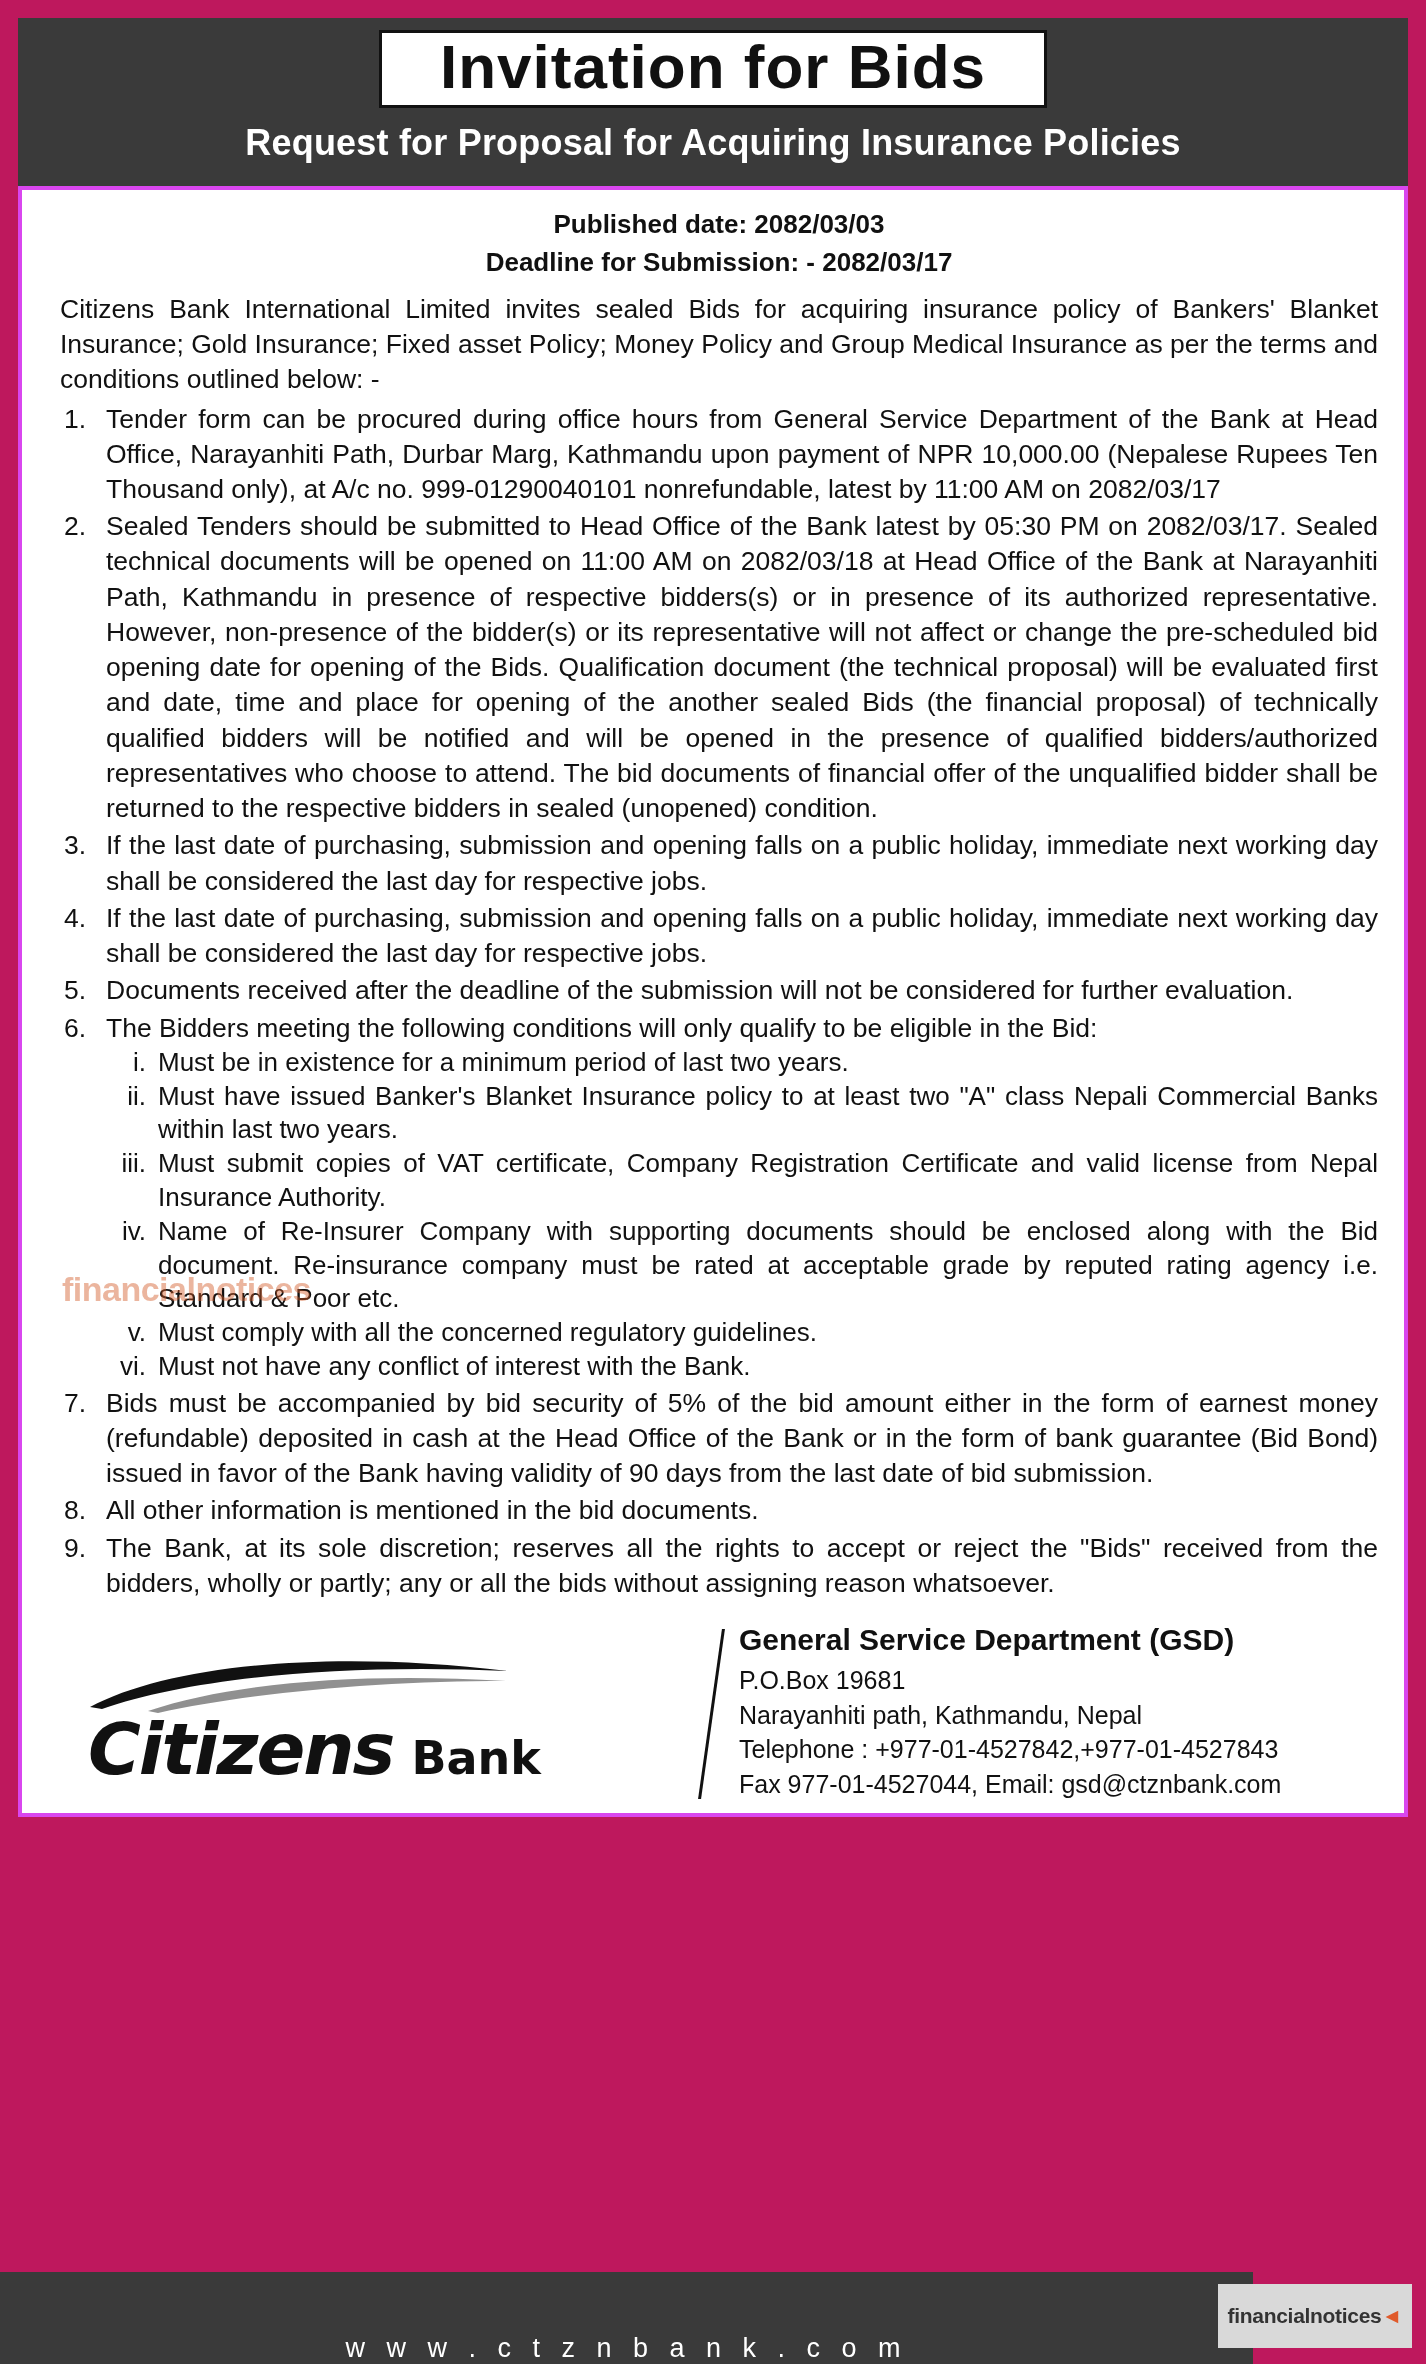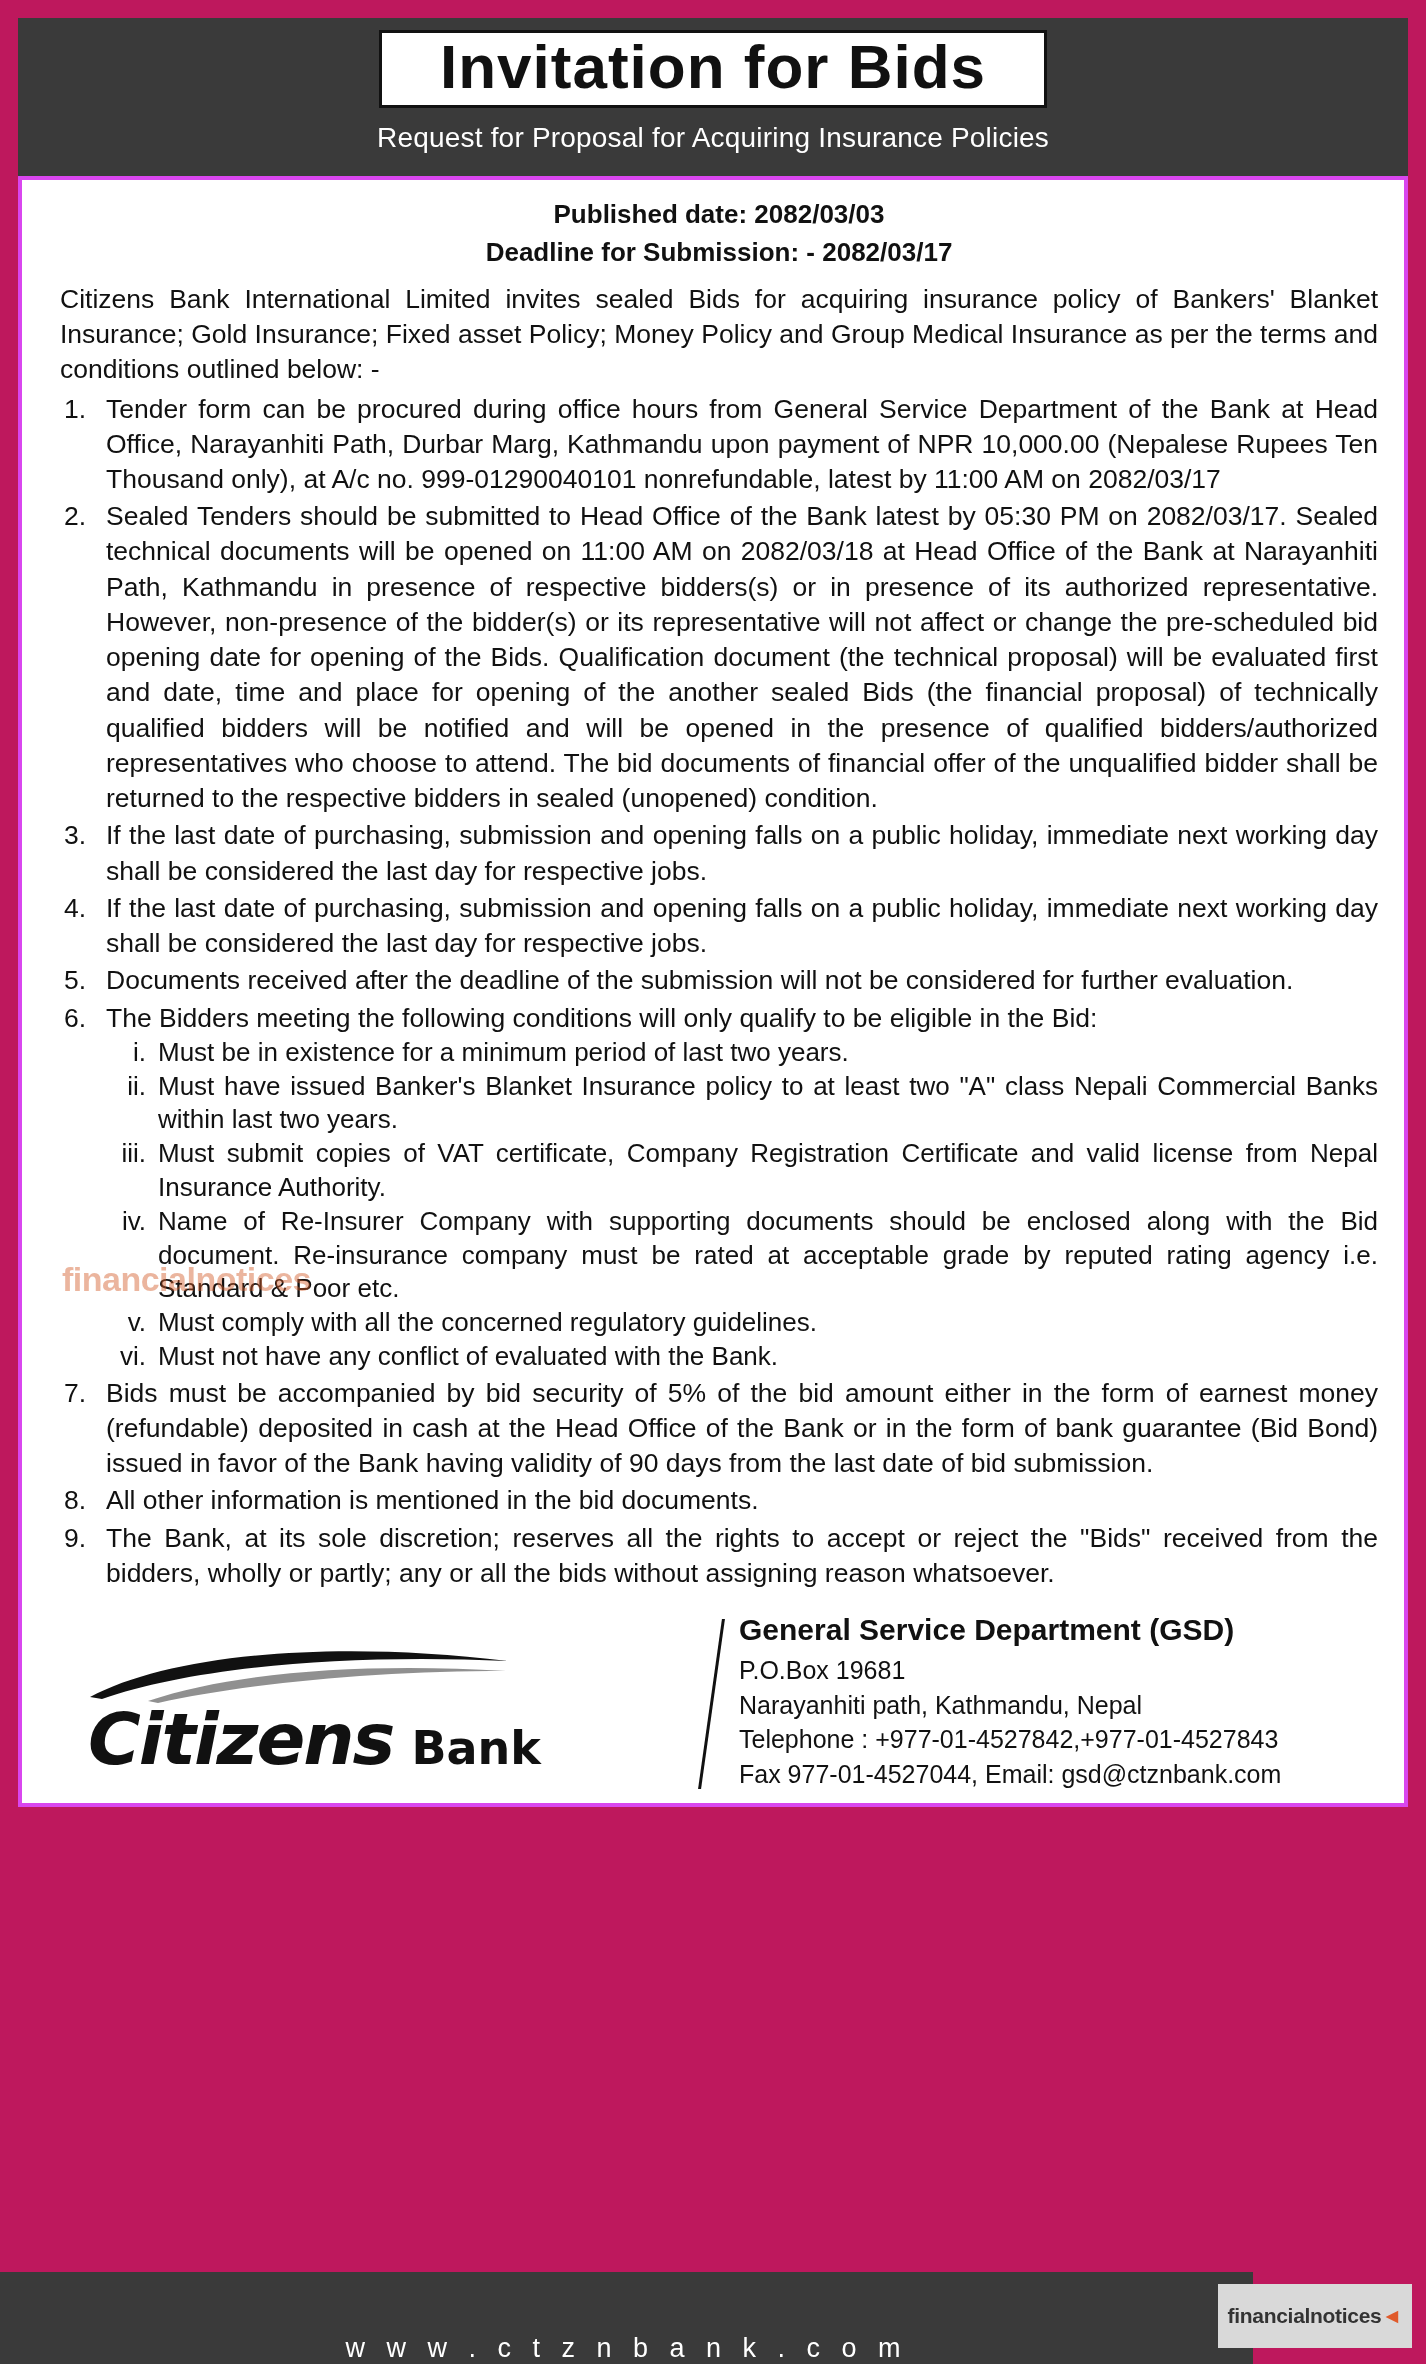--- a/index.html
+++ b/index.html
@@ -38,22 +38,22 @@
   .title-box .title {
     font-size: 62px;
     font-weight: bold;
     letter-spacing: 1px;
     color: #111;
     line-height: 1.04;
     white-space: nowrap;
   }
   .subtitle {
     color: #ffffff;
-    font-size: 28px;
-    font-weight: normal;
+    font-size: 36px;
+    font-weight: bold;
     margin: 10px 0 12px 0;
     letter-spacing: 0.2px;
     white-space: nowrap;
   }
   
   .panel {
     background: #ffffff;
     border: 4px solid #d946ef;
     padding: 16px 26px 12px 38px;
     box-sizing: border-box;
@@ -278,21 +278,21 @@
           <li>
             <span class="num">iv.</span>
             <span>Name of Re-Insurer Company with supporting documents should be enclosed along with the Bid document. Re-insurance company must be rated at acceptable grade by reputed rating agency i.e. Standard &amp; Poor etc.</span>
           </li>
           <li>
             <span class="num">v.</span>
             <span>Must comply with all the concerned regulatory guidelines.</span>
           </li>
           <li>
             <span class="num">vi.</span>
-            <span>Must not have any conflict of evaluated with the Bank.</span>
+            <span>Must not have any conflict of interest with the Bank.</span>
           </li>
         </ol>
       </li>
       <li>
         <span class="num">7.</span>
         <span>Bids must be accompanied by bid security of 5% of the bid amount either in the form of earnest money (refundable) deposited in cash at the Head Office of the Bank or in the form of bank guarantee (Bid Bond) issued in favor of the Bank having validity of 90 days from the last date of bid submission.</span>
       </li>
       <li>
         <span class="num">8.</span>
         <span>All other information is mentioned in the bid documents.</span>

